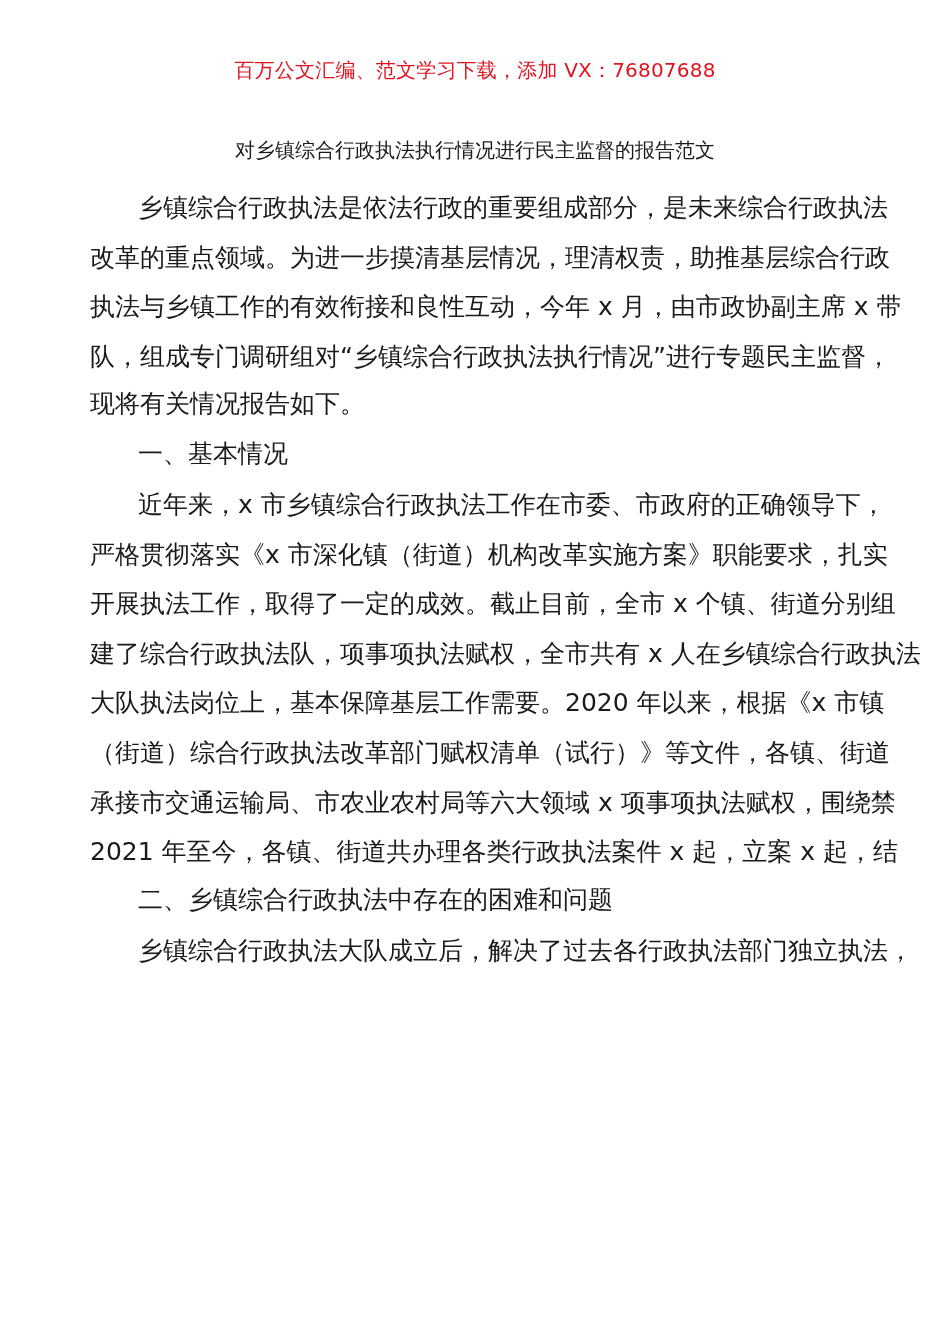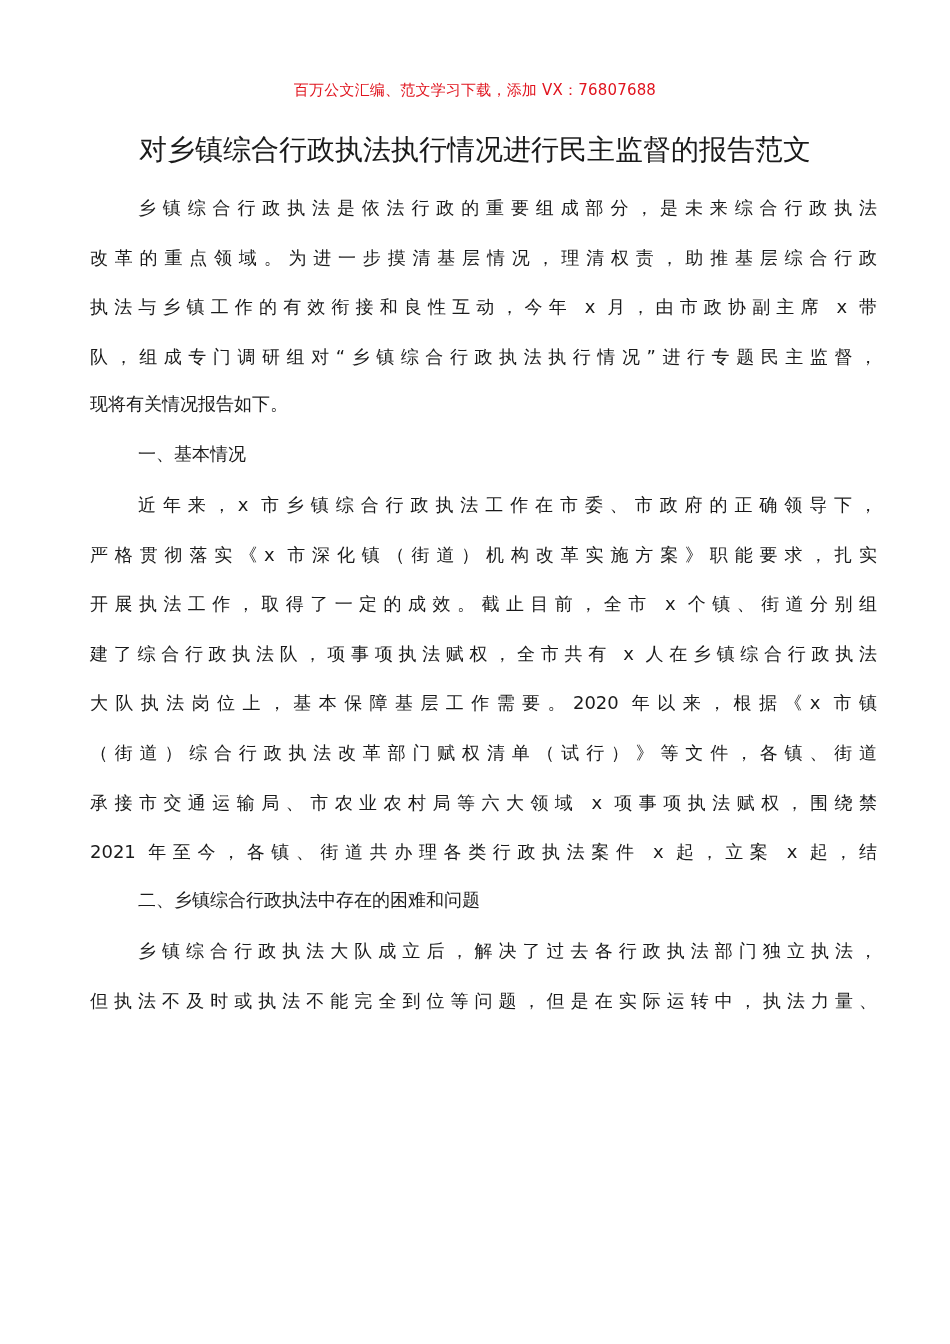--- a/index.html
+++ b/index.html
@@ -1,23 +1,23 @@
 <!DOCTYPE html>
 <html><head>
 <meta charset="utf-8">
 <style>
   html, body { margin: 0; padding: 0; background: #ffffff; }
   body { width: 950px; height: 1344px; position: relative; overflow: hidden;
          font-family: "DejaVu Sans", "Liberation Sans", sans-serif; color: #1a1a1a; }
   .watermark { position: absolute; top: 56px; left: 0; width: 950px; text-align: center;
-               color: #e0141e; font-size: 15px; line-height: 28px; letter-spacing: 0.2px; margin-top: 20px; }
+               color: #e0141e; font-size: 20px; line-height: 28px; letter-spacing: 0.2px; }
   .title { position: absolute; top: 135px; left: 0; width: 950px; text-align: center;
-           font-size: 28px; line-height: 30px; color: #1a1a1a; }
+           font-size: 20px; line-height: 30px; color: #1a1a1a; }
   .body { position: absolute; top: 183px; left: 90px; width: 787px; }
-  .line { height: 49.55px; line-height: 49.55px; font-size: 18px; white-space: nowrap;
+  .line { height: 49.55px; line-height: 49.55px; font-size: 25px; white-space: nowrap;
           text-align: justify; text-align-last: justify; overflow: visible; }
   .line.last { text-align-last: left; font-family: Liberation Mono, monospace; }
   .indent { padding-left: 48px; }
 </style>
 </head>
 <body>
 
 <div class="watermark">百万公文汇编、范文学习下载，添加 VX：76807688</div>
 
 <div class="title">对乡镇综合行政执法执行情况进行民主监督的报告范文</div>
@@ -32,14 +32,13 @@
   <div class="line indent">近年来，x 市乡镇综合行政执法工作在市委、市政府的正确领导下，</div>
   <div class="line">严格贯彻落实《x 市深化镇（街道）机构改革实施方案》职能要求，扎实</div>
   <div class="line">开展执法工作，取得了一定的成效。截止目前，全市 x 个镇、街道分别组</div>
   <div class="line">建了综合行政执法队，项事项执法赋权，全市共有 x 人在乡镇综合行政执法</div>
   <div class="line">大队执法岗位上，基本保障基层工作需要。2020 年以来，根据《x 市镇</div>
   <div class="line">（街道）综合行政执法改革部门赋权清单（试行）》等文件，各镇、街道</div>
   <div class="line">承接市交通运输局、市农业农村局等六大领域 x 项事项执法赋权，围绕禁</div>
   <div class="line">2021 年至今，各镇、街道共办理各类行政执法案件 x 起，立案 x 起，结</div>
   <div class="line indent last">二、乡镇综合行政执法中存在的困难和问题</div>
   <div class="line indent">乡镇综合行政执法大队成立后，解决了过去各行政执法部门独立执法，</div>
-  <div class="line">但执法不及时或执法不能完全到位等问题，但是在实际运转中，执法力量、</div>
 </div>
 
 </body></html>

